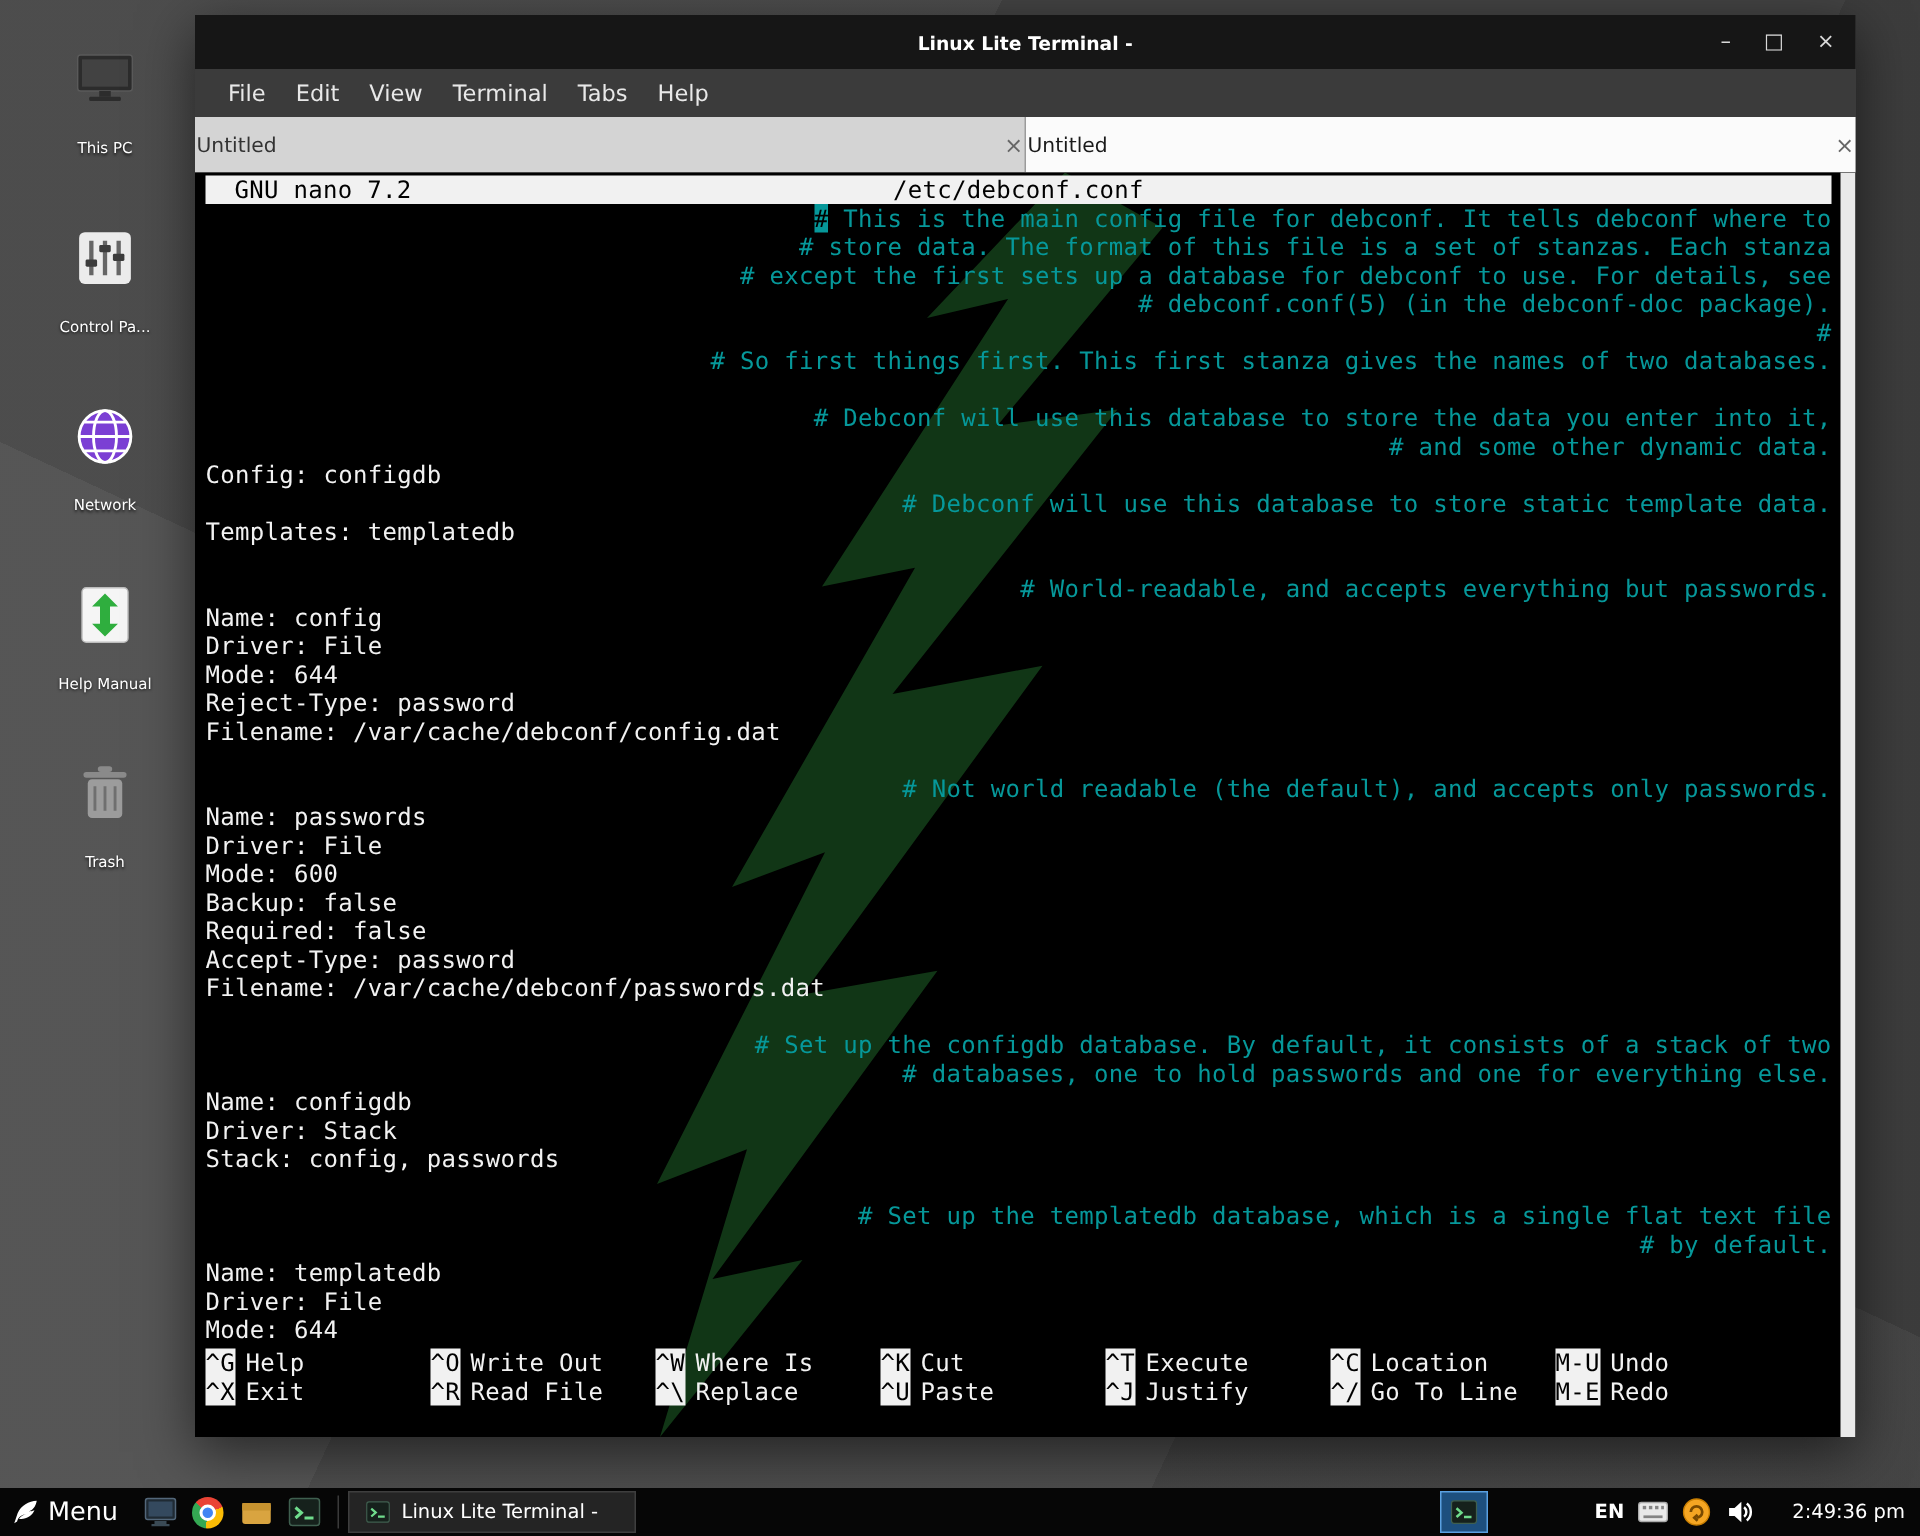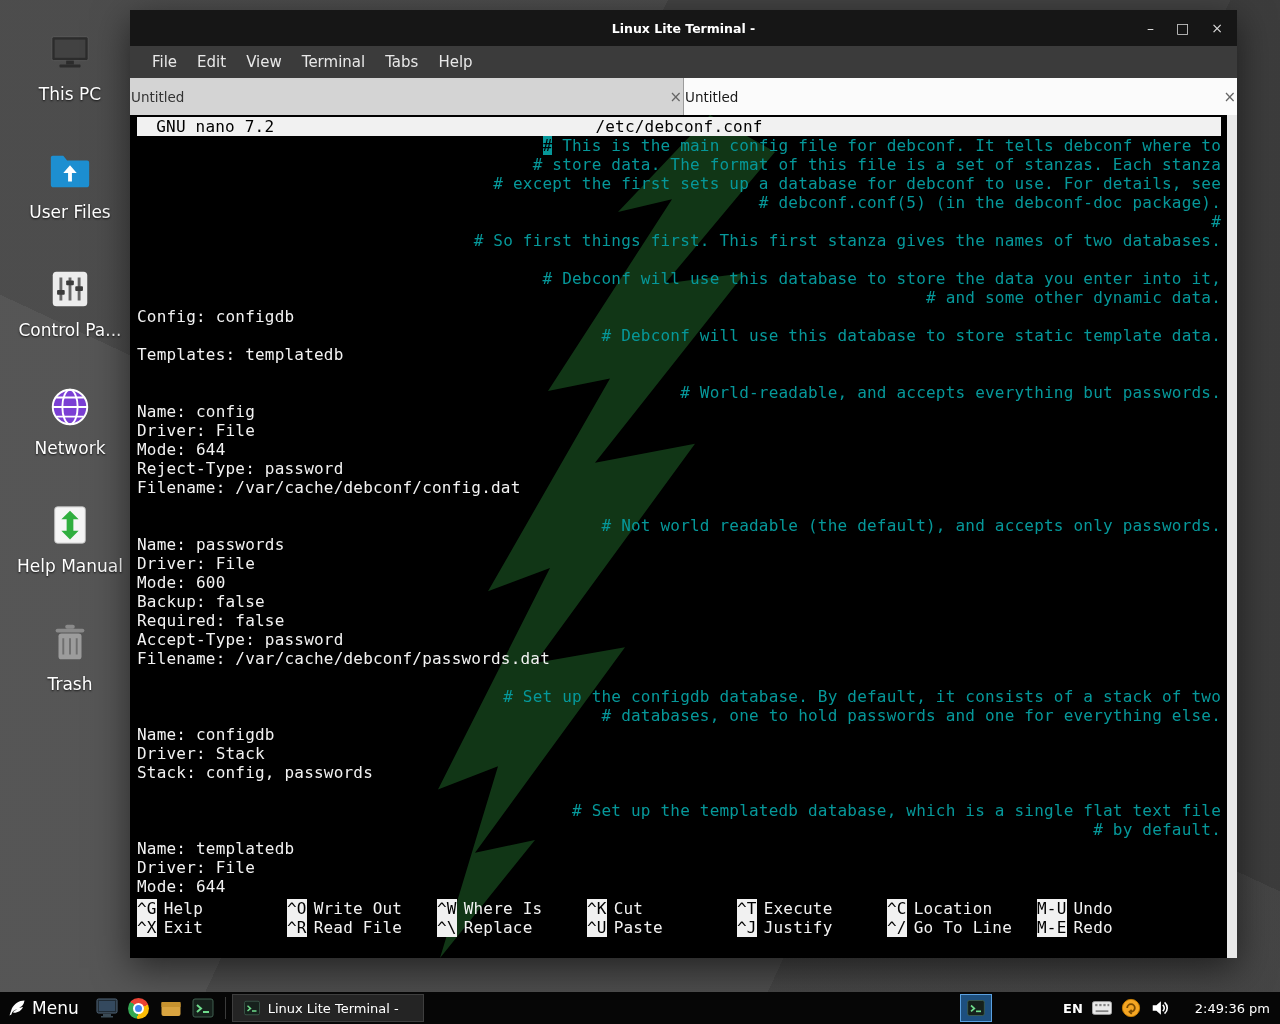--- a/index.html
+++ b/index.html
@@ -12,21 +12,21 @@
     background-image:
       linear-gradient(115deg, rgba(255,255,255,0.05) 0 38%, rgba(255,255,255,0) 38%),
       linear-gradient(295deg, rgba(0,0,0,0.10) 0 30%, rgba(0,0,0,0) 30%),
       linear-gradient(25deg, rgba(255,255,255,0.03) 0 45%, rgba(0,0,0,0.06) 45% 100%);
   }
   .desktop-icons { position:absolute; left:16px; top:30px; width:108px;
     display:flex; flex-direction:column; gap:44px; }
   .desktop-icon { width:108px; display:flex; flex-direction:column; align-items:center; cursor:default; }
   .di-img { width:46px; height:46px; }
   .di-img svg { width:100%; height:100%; }
-  .di-label { margin-top:8px; color:#fff; font-size:17px; text-align:center;
+  .di-label { margin-top:18px; color:#fff; font-size:10px; text-align:center;
     text-shadow:0 1px 2px rgba(0,0,0,.8); white-space:nowrap; }
 
   
   .window { position:absolute; left:130px; top:10px; width:1107px; height:948px;
     display:flex; flex-direction:column; box-shadow:0 10px 34px rgba(0,0,0,.55); }
   .titlebar { height:36px; background:#161616; color:#fff; position:relative;
     display:flex; align-items:center; justify-content:center;
     font-size:12.5px; font-weight:bold; flex:0 0 auto; }
   .tb-buttons { position:absolute; right:14px; top:0; height:100%;
     display:flex; align-items:center; gap:22px; color:#d9d9d9;
@@ -105,27 +105,20 @@
         <div class="di-img"><svg viewBox="0 0 48 48">
             <rect x="5" y="7" width="38" height="25" rx="2" fill="#2c2c2c" stroke="#5a5a5a"></rect>
             <rect x="8" y="10" width="32" height="19" fill="#424242"></rect>
             <rect x="20" y="32" width="8" height="4" fill="#2c2c2c"></rect>
             <rect x="13" y="36" width="22" height="3" rx="1" fill="#2c2c2c"></rect>
           </svg></div>
         <div class="di-label">This PC</div>
       </div>
       <div class="desktop-icon">
         <div class="di-img"><svg viewBox="0 0 48 48">
-            <path d="M4 10 a2 2 0 0 1 2 -2 h11 l4 5 h21 a2 2 0 0 1 2 2 v23 a3 3 0 0 1 -3 3 H7 a3 3 0 0 1 -3 -3 z" fill="#1d8fd1"></path>
-            <path d="M24 35 v-9 h-5 l7 -8 7 8 h-5 v9 z" fill="#fff" transform="translate(-2,0)"></path>
-          </svg></div>
-        <div class="di-label">User Files</div>
-      </div>
-      <div class="desktop-icon">
-        <div class="di-img"><svg viewBox="0 0 48 48">
             <rect x="6" y="6" width="36" height="36" rx="4" fill="#ececec"></rect>
             <rect x="13" y="12" width="3" height="24" fill="#666"></rect>
             <rect x="22.5" y="12" width="3" height="24" fill="#666"></rect>
             <rect x="32" y="12" width="3" height="24" fill="#666"></rect>
             <rect x="10.5" y="25" width="8" height="5" rx="1" fill="#3c3c3c"></rect>
             <rect x="20" y="15" width="8" height="5" rx="1" fill="#3c3c3c"></rect>
             <rect x="29.5" y="21" width="8" height="5" rx="1" fill="#3c3c3c"></rect>
           </svg></div>
         <div class="di-label">Control Pa...</div>
       </div>

